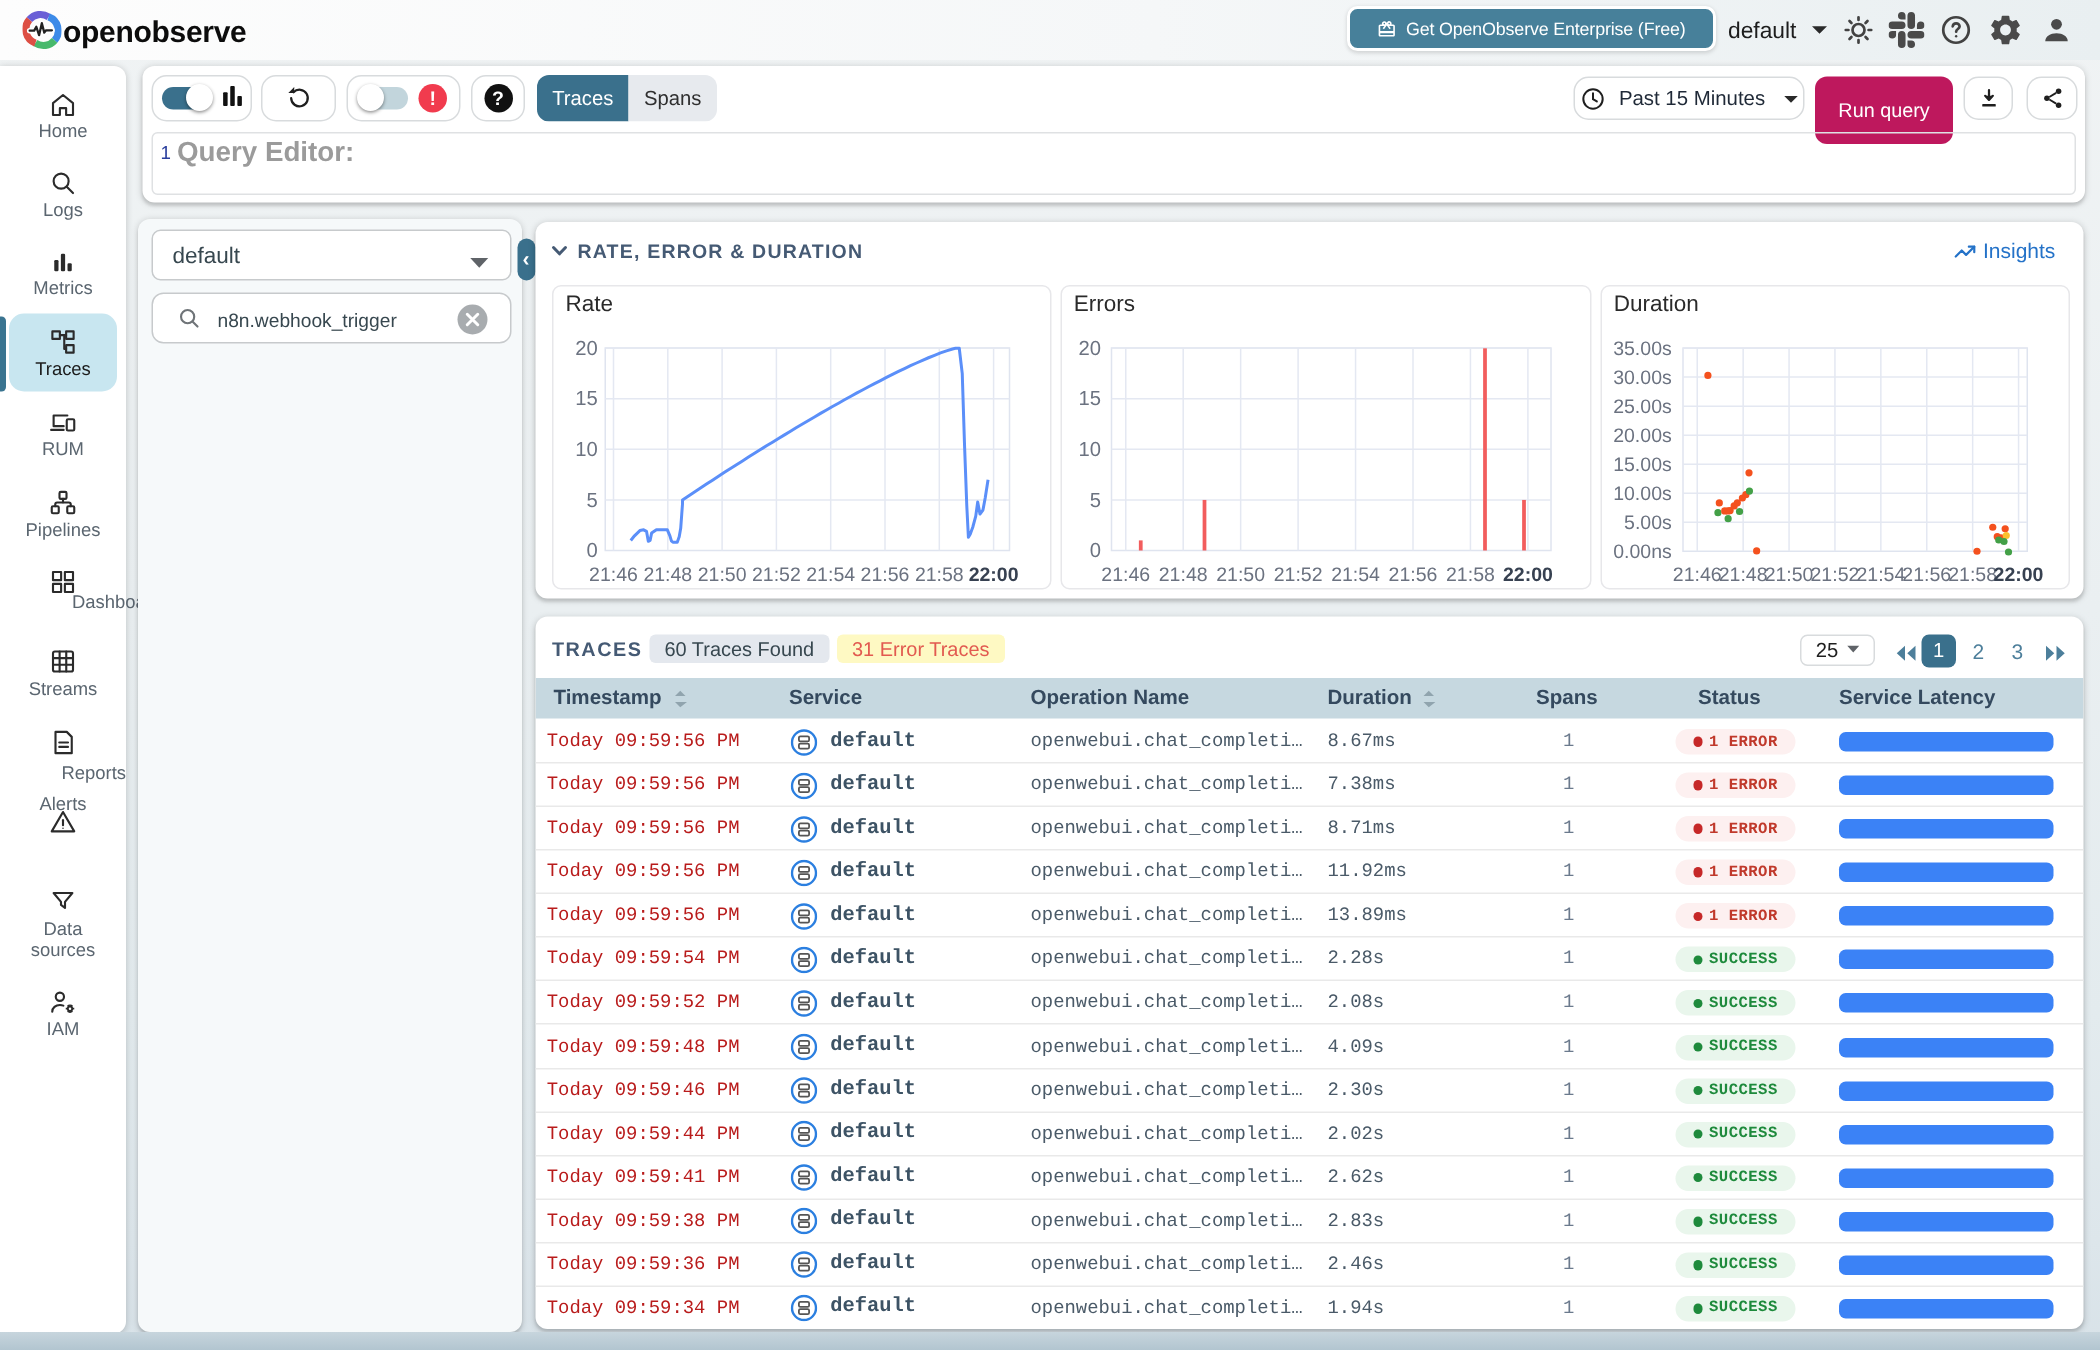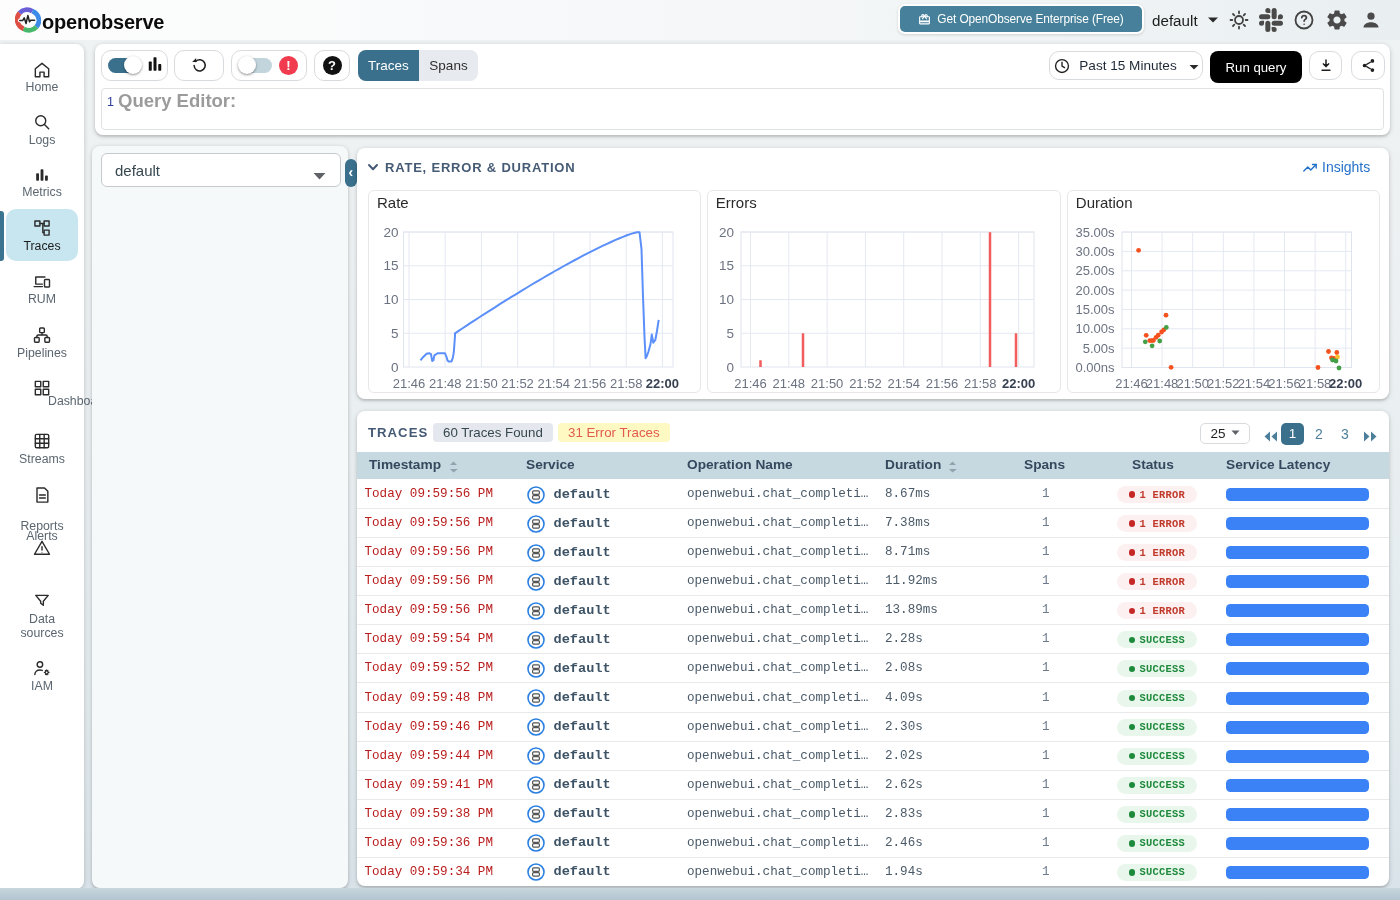--- a/index.html
+++ b/index.html
@@ -141,21 +141,21 @@
 <div class="sbitem" style="top:350px;padding-left:48px;">Dashboards</div>
 <div class="sbicon" style="top:387px"><svg style="" width="20" height="20" viewBox="0 0 24 24">
         <rect x="4" y="4" width="16" height="16" rx="1.5" fill="none" stroke="#2b2b2b" stroke-width="1.7" stroke-linecap="round" stroke-linejoin="round"></rect>
         <path d="M4 9.3h16M4 14.6h16M9.3 4v16M14.6 4v16" fill="none" stroke="#2b2b2b" stroke-width="1.7" stroke-linecap="round" stroke-linejoin="round"></path>
       </svg></div>
 <div class="sbitem" style="top:407.5px;">Streams</div>
 <div class="sbicon" style="top:440.5px"><svg style="" width="20" height="20" viewBox="0 0 24 24">
         <path d="M6 3.5h9l4 4V20.5H6z" fill="none" stroke="#2b2b2b" stroke-width="1.7" stroke-linecap="round" stroke-linejoin="round"></path>
         <path d="M9 12h7M9 15.5h7" fill="none" stroke="#2b2b2b" stroke-width="1.7" stroke-linecap="round" stroke-linejoin="round"></path>
       </svg></div>
-<div class="sbitem" style="top:475px;">Reports</div>
+<div class="sbitem" style="top:464px;text-align:right;">Reports</div>
 <div class="sbicon" style="top:494px"><svg style="" width="20" height="20" viewBox="0 0 24 24">
         <path d="M12 4 21 19.5H3z" fill="none" stroke="#2b2b2b" stroke-width="1.7" stroke-linecap="round" stroke-linejoin="round"></path>
         <path d="M12 10.5v4" fill="none" stroke="#2b2b2b" stroke-width="1.7" stroke-linecap="round" stroke-linejoin="round"></path>
         <circle cx="12" cy="17" r="0.6" fill="#2b2b2b"></circle>
       </svg></div>
 <div class="sbitem" style="top:485px;">Alerts</div>
 <div class="sbicon" style="top:547px"><svg style="" width="20" height="20" viewBox="0 0 24 24">
         <path d="M4.5 5.2h15l-5.9 7.1v4.8l-3.2-2.4v-2.4z" fill="none" stroke="#2b2b2b" stroke-width="1.7" stroke-linecap="round" stroke-linejoin="round"></path>
       </svg></div>
 <div class="sbitem" style="top:567.5px;line-height:14px;">Data<br>sources</div>
@@ -212,21 +212,21 @@
   <div class="btn" style="left:954px;top:7px;width:154px;height:29px;gap:8px">
       <svg style="" width="18" height="18" viewBox="0 0 24 24">
         <circle cx="12" cy="12" r="8.6" fill="none" stroke="#1f1f1f" stroke-width="1.8"></circle>
         <path d="M12 7v5.2l3.4 2" fill="none" stroke="#1f1f1f" stroke-width="1.8" stroke-linecap="round"></path>
       </svg>
       <span style="font-size:13.6px;color:#1f2937">Past 15 Minutes</span>
       <span style="margin-left:4px"><svg style="" width="10" height="7" viewBox="0 0 10 7">
           <path d="M0.5 1 5 5.5 9.5 1z" fill="#2a2a2a"></path>
         </svg></span>
     </div>
-  <div class="abs" style="left:1115px;top:7px;width:92px;height:32px;background:#000000;border-radius:8px;color:#fff;font-size:13.2px;display:flex;align-items:center;justify-content:center">Run query</div>
+  <div class="abs" style="left:1115px;top:7px;width:92px;height:45px;background:#be185d;border-radius:8px;color:#fff;font-size:13.2px;display:flex;align-items:center;justify-content:center">Run query</div>
   <div class="btn" style="left:1214px;top:7px;width:33px;height:29px">
       <svg style="" width="18" height="18" viewBox="0 0 24 24">
         <path fill="#1f1f1f" d="M12 4v8.2M8.6 9.2 12 12.8l3.4-3.6" stroke="#1f1f1f" stroke-width="2" stroke-linecap="round" stroke-linejoin="round"></path>
         <rect x="6" y="16.5" width="12" height="2.2" rx="0.5" fill="#1f1f1f"></rect>
       </svg>
     </div>
   <div class="btn" style="left:1256px;top:7px;width:34px;height:29px">
       <svg style="" width="17" height="17" viewBox="0 0 24 24">
         <g fill="#1f1f1f">
           <circle cx="17.5" cy="5.5" r="2.6"></circle>
@@ -242,20 +242,32 @@
     <span class="abs" style="left:16px;top:1px;font-size:18.5px;font-weight:bold;color:#9b9b9b">Query Editor:</span>
   </div>
 </div>
 
 <div id="leftpanel" class="card">
   <div class="abs" style="left:9px;top:7px;width:240px;height:34px;border:1px solid #c7cacc;border-radius:6px;background:#fff">
      <span class="abs seltxt" style="left:13px;top:8px">default</span>
      <span class="abs" style="left:211px;top:13px"><svg style="" width="13" height="9" viewBox="0 0 13 9">
           <path d="M0.5 1 6.5 7.5 12.5 1z" fill="#5f6368"></path>
         </svg></span>
+  </div>
+  <div class="abs" style="left:9px;top:49px;width:240px;height:34px;border:1px solid #c7cacc;border-radius:8px;background:#fff">
+     <span class="abs" style="left:16px;top:8px"><svg style="" width="17" height="17" viewBox="0 0 24 24">
+          <circle cx="10" cy="10" r="6.2" fill="none" stroke="#6f7478" stroke-width="2"></circle>
+          <path d="M14.8 14.8l4.5 4.5" stroke="#6f7478" stroke-width="2" stroke-linecap="round"></path>
+        </svg></span>
+     <span class="abs" style="left:43px;top:10px;font-size:12.8px;color:#37474f">n8n.webhook_trigger</span>
+     <span class="abs" style="left:203px;top:7px;width:20px;height:20px;border-radius:50%;background:#a8acaf">
+        <svg style="" width="20" height="20" viewBox="0 0 20 20">
+          <path d="M6.5 6.5l7 7M13.5 6.5l-7 7" stroke="#fff" stroke-width="2" stroke-linecap="round"></path>
+        </svg>
+     </span>
   </div>
 </div>
 <div class="abs" style="left:345px;top:159px;width:11.5px;height:28px;background:#3a708c;border-radius:6px;color:#fff;font-size:14px;display:flex;align-items:center;justify-content:center;font-weight:bold;padding-bottom:2px">‹</div>
 
 <div id="chartscard" class="card">
   <div class="abs" style="left:9px;top:12px"><svg style="" width="14" height="14" viewBox="0 0 14 14">
         <path d="M3 5l4 4.2L11 5" fill="none" stroke="#455a74" stroke-width="2" stroke-linecap="round" stroke-linejoin="round"></path>
       </svg></div>
   <div class="abs" style="left:28px;top:12px;font-size:13px;font-weight:bold;color:#455a74;letter-spacing:.8px">RATE, ERROR &amp; DURATION</div>
   <div class="abs" style="left:945px;top:11px"><svg style="" width="16" height="16" viewBox="0 0 22 16">

